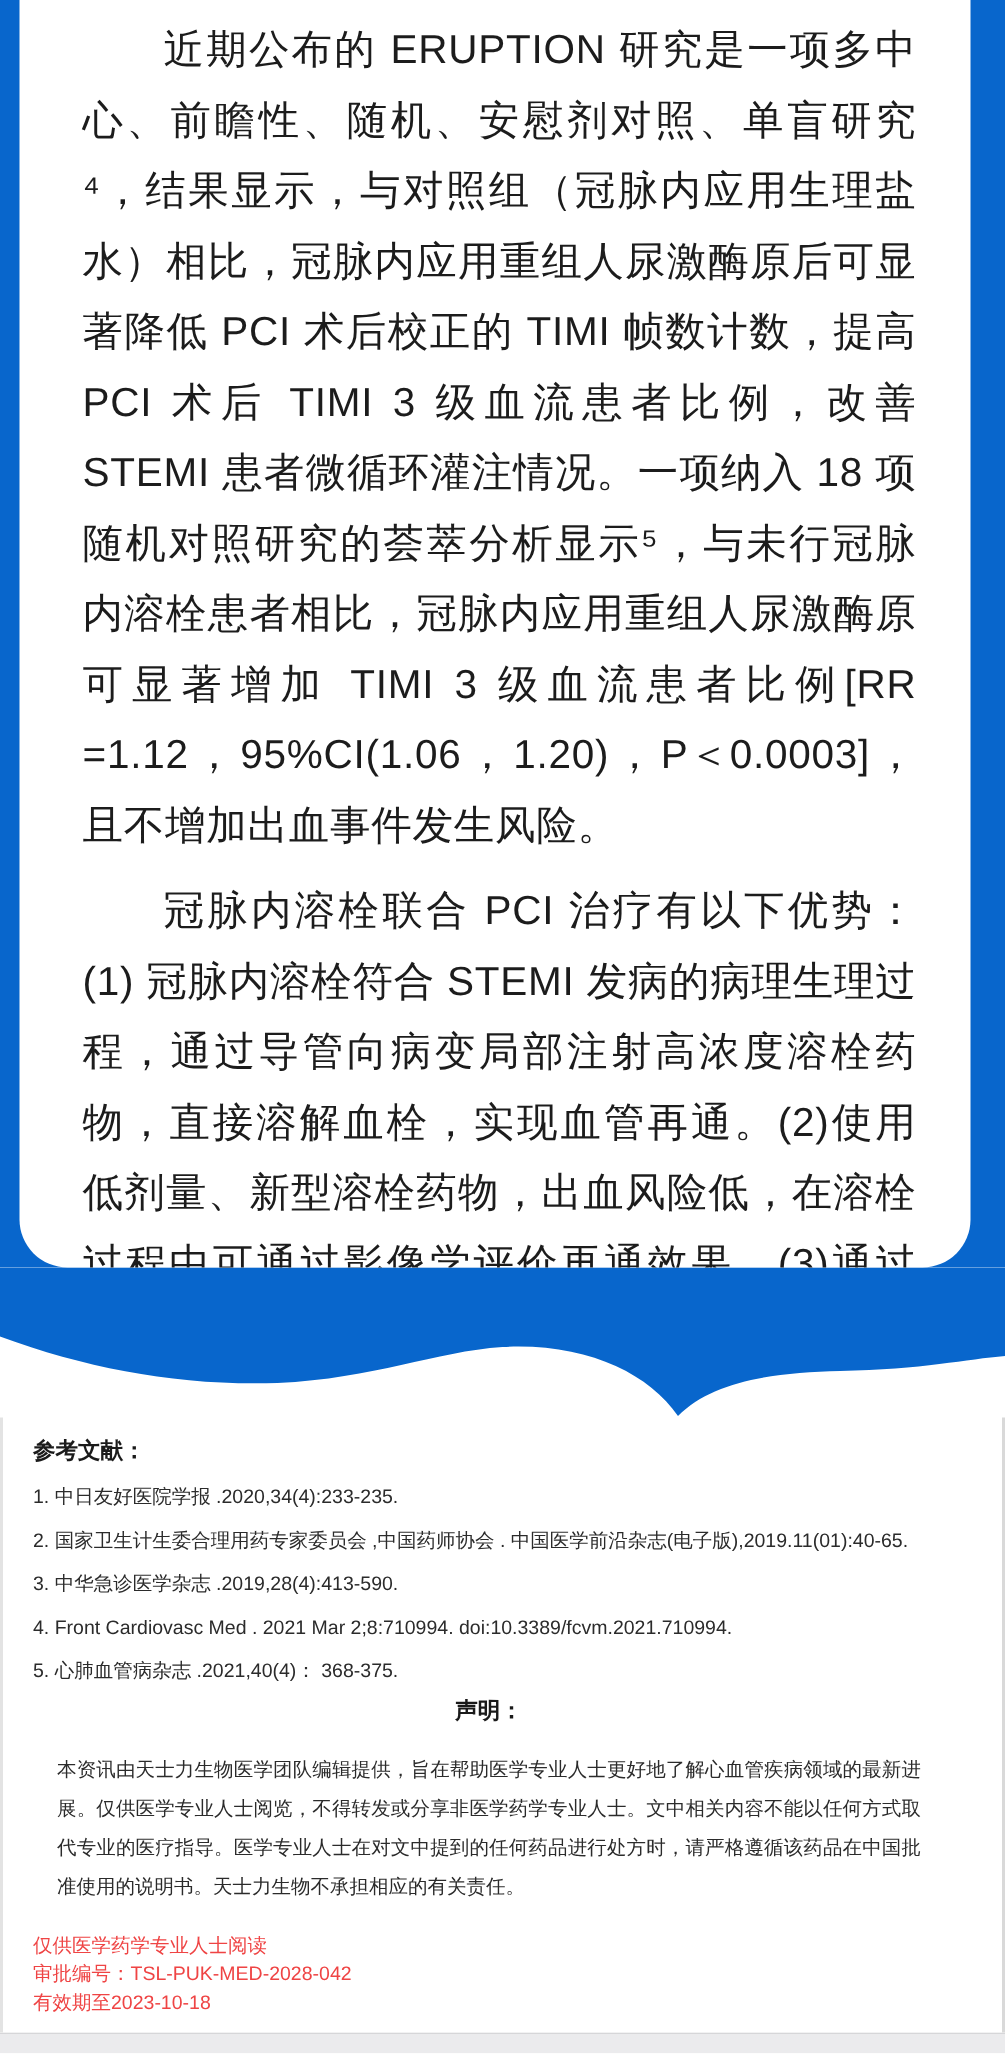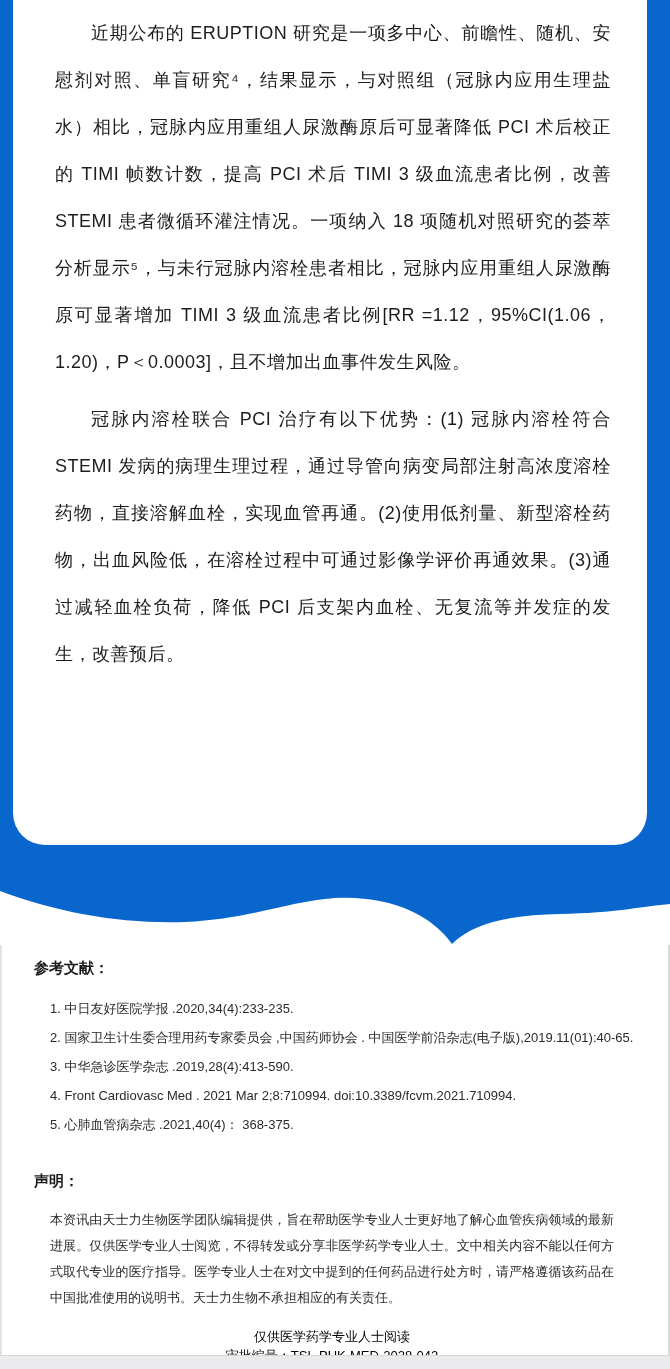--- a/index.html
+++ b/index.html
@@ -28,21 +28,21 @@
     top:-40px;
     bottom:0;
     background:#ffffff;
     border-radius:0 0 32px 32px;
     padding:50px 36px 0 42px;
     box-sizing:border-box;
     overflow:hidden;
   }
   .card p{
     margin:0;
-    font-size:18px;
+    font-size:27px;
     line-height:47px;
     color:#1c1c1c;
     text-align:justify;
     text-indent:2em;
     letter-spacing:0.5px;
   }
   .card p + p{margin-top:10px;}
   
   .wave{
     display:block;
@@ -50,55 +50,55 @@
     height:100px;
   }
   
   .lower{
     position:relative;
     height:410px;
     box-sizing:border-box;
     background:#ffffff;
     border-left:2px solid #e3e3e3;
     border-right:2px solid #d9d9d9;
-    padding:13px 38px 0 32px;
+    padding:13px 38px 0 20px;
     overflow:hidden;
   }
   .section-heading{
     font-size:15px;
     font-weight:bold;
     color:#1a1a1a;
     line-height:20px;
     margin:0 0 5px 0;
   }
   .refs-list{
-    margin:16px;
+    margin:0;
     padding:0;
     list-style:none;
   }
   .refs-list li{
     font-size:13px;
     line-height:29px;
     color:#2b2b2b;
     white-space:nowrap;
   }
-  .decl-heading{margin-top:32px;}
+  .decl-heading{margin-top:3px;text-align:center;}
   .decl p{
     margin:16px;
     font-size:13px;
     line-height:26px;
     color:#2b2b2b;
     text-align:justify;
   }
   .footer-meta{
     margin-top:8px;
-    text-align:center;
+    text-align:left;
     font-size:13px;
     line-height:19px;
-    color:#000000;
+    color:#ef4444;
   }
   
   .bottom-strip{
     height:14px;
     box-sizing:border-box;
     background:#ebebed;
     border-top:1px solid #d6d6d8;
   }
 </style>
 </head>

